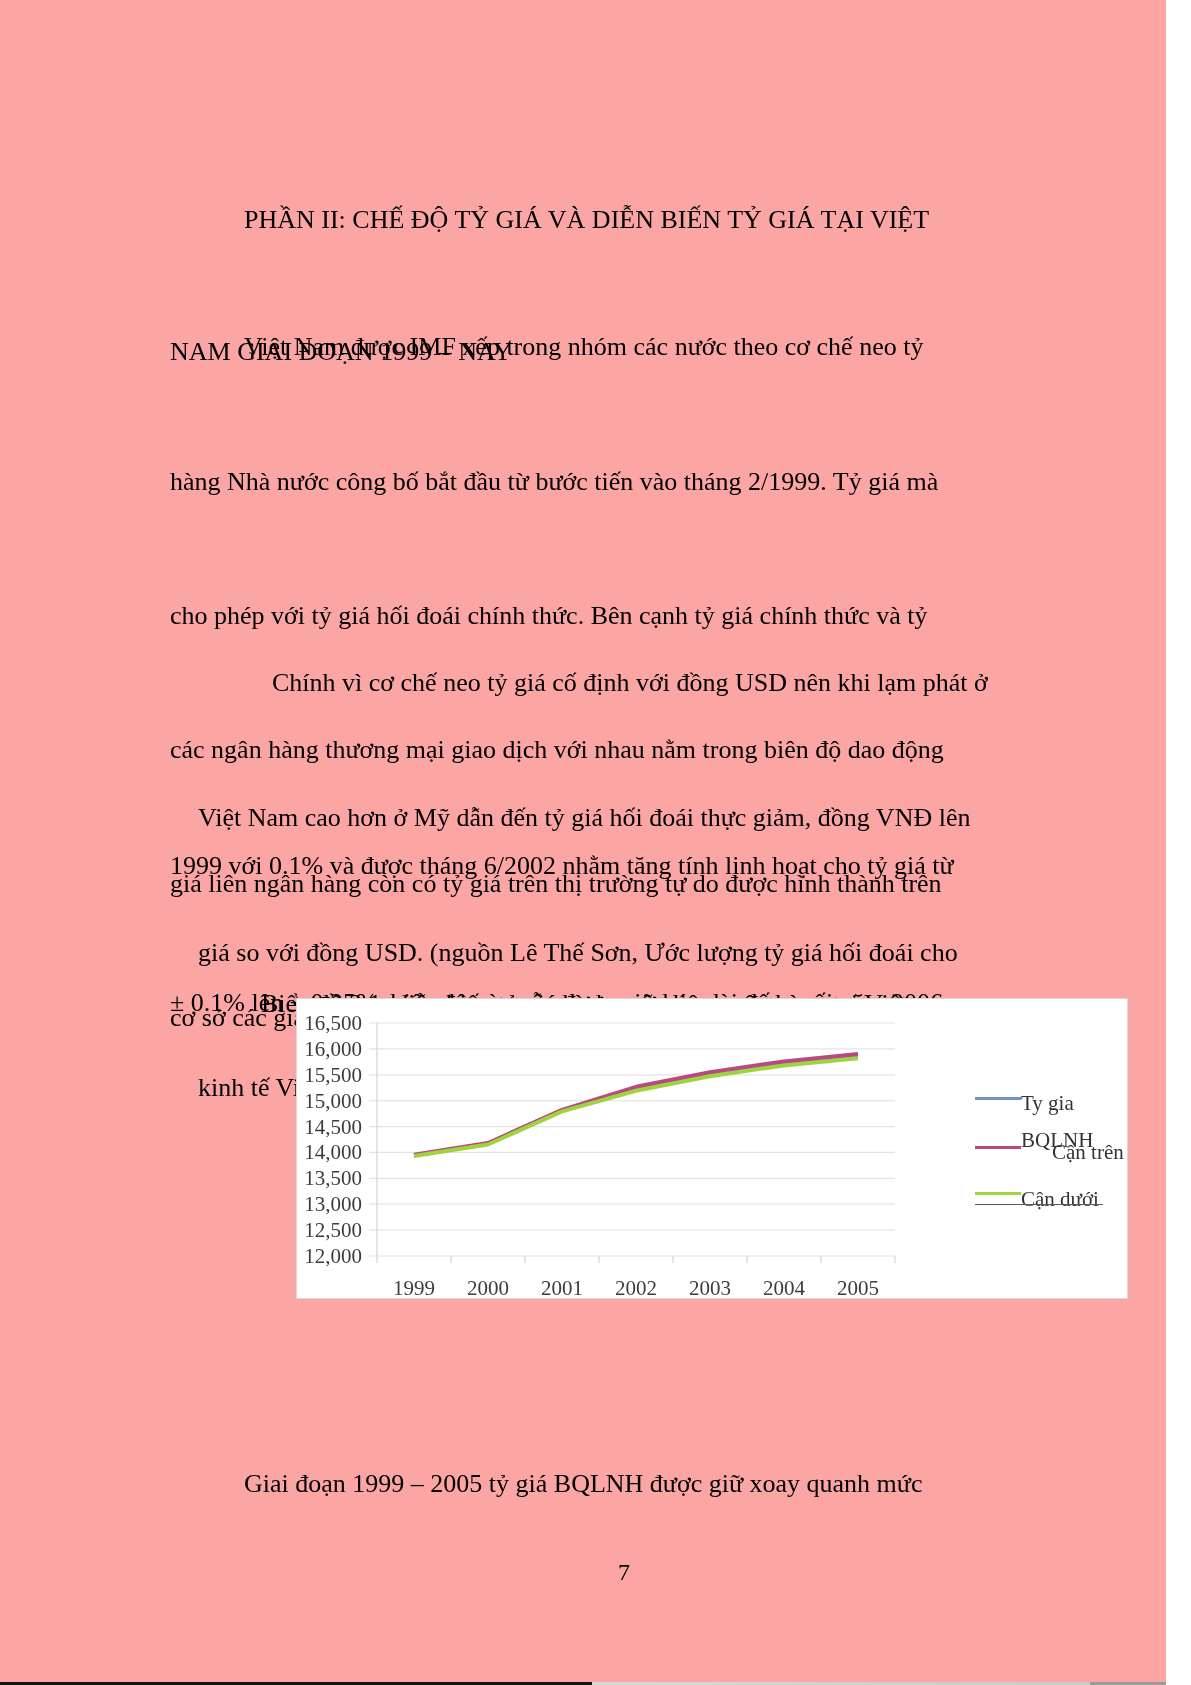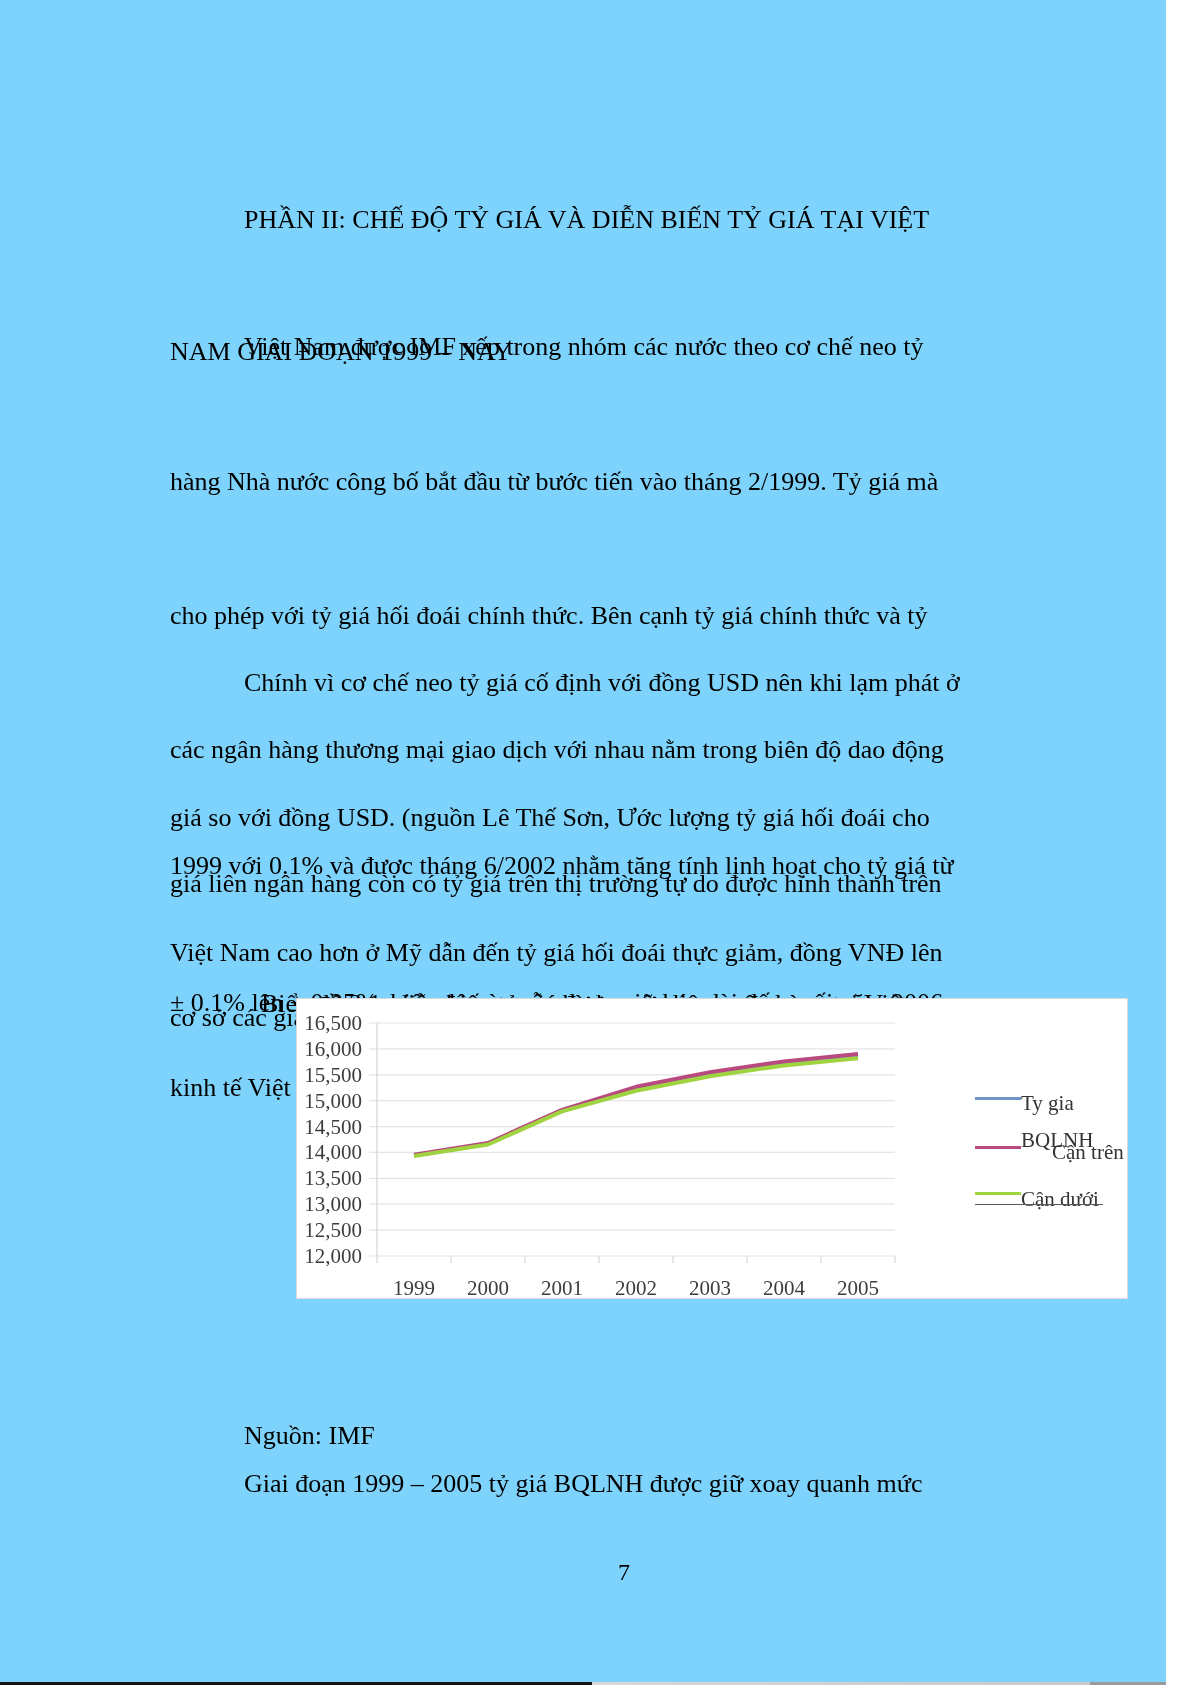--- a/index.html
+++ b/index.html
@@ -1,39 +1,39 @@
 <!DOCTYPE html>
 <html><head>
   <meta charset="utf-8">
   <style>
     html, body { margin: 0; padding: 0; background: #ffffff; }
     .page {
       position: relative;
       width: 1166px;
       height: 1685px;
-      background: #7dd3fc;
+      background: #fca5a5;
       overflow: hidden;
       font-family: "Liberation Serif", "DejaVu Serif", serif;
       color: #000000;
       text-decoration: underline;
     }
     .block {
       position: absolute;
       left: 170px;
       font-size: 26px;
       line-height: 45px;
       white-space: pre;
     }
     .block .line { display: block; }
     .indent { padding-left: 74px; }
 
     #title-block { top: 110px; line-height: 44px; }
     #heading-block { top: 202px; }
     #para1-block { top: 236px; line-height: 44.7px; }
-    #para2-block { top: 570px; line-height: 45px; }
+    #para2-block { top: 570px; line-height: 45px; margin-left: 28px; }
     #para3-block { top: 752px; line-height: 45.5px; }
     #caption-block { top: 891px; left: 0; line-height: 45px; }
     #caption-block .cap1 { padding-left: 261px; }
     #caption-block .cap2 { padding-left: 464px; }
     #source-block { top: 1323px; }
     #para4-block { top: 1373px; line-height: 44.7px; }
     #page-number {
       position: absolute;
       top: 1552px;
       left: 600px;
@@ -105,22 +105,22 @@
     <span class="line indent">Việt Nam được IMF xếp trong nhóm các nước theo cơ chế neo tỷ</span>
     <span class="line">hàng Nhà nước công bố bắt đầu từ bước tiến vào tháng 2/1999. Tỷ giá mà</span>
     <span class="line">cho phép với tỷ giá hối đoái chính thức. Bên cạnh tỷ giá chính thức và tỷ</span>
     <span class="line">các ngân hàng thương mại giao dịch với nhau nằm trong biên độ dao động</span>
     <span class="line">giá liên ngân hàng còn có tỷ giá trên thị trường tự do được hình thành trên</span>
     <span class="line">cơ sở các giao dịch ngoại tệ phi chính thức.</span>
   </div>
 
   <div id="para2-block" class="block">
     <span class="line indent">Chính vì cơ chế neo tỷ giá cố định với đồng USD nên khi lạm phát ở</span>
+    <span class="line">Việt Nam cao hơn ở Mỹ dẫn đến tỷ giá hối đoái thực giảm, đồng VNĐ lên</span>
     <span class="line">giá so với đồng USD. (nguồn Lê Thế Sơn, Ước lượng tỷ giá hối đoái cho</span>
-    <span class="line">Việt Nam cao hơn ở Mỹ dẫn đến tỷ giá hối đoái thực giảm, đồng VNĐ lên</span>
     <span class="line">kinh tế Việt Nam)</span>
   </div>
 
   <div id="para3-block" class="block">
     <span class="line">1999 với 0.1% và được tháng 6/2002 nhằm tăng tính linh hoạt cho tỷ giá từ</span>
     <span class="line">± 0.1% lên ± 0.25%, biên độ này vẫn được giữ kéo dài đến cuối năm 2006.</span>
   </div>
 
   <div id="caption-block" class="block">
     <span class="line cap1">Biểu đồ 2.1: diễn biến tỷ giá bình quân liên ngân hàng tại Việt</span>
@@ -211,23 +211,20 @@
 
     <div class="legend-swatch" style="left: 975px; top: 1146px; background: rgb(185, 74, 128);"></div>
     <div class="legend-label" style="left:1021px; top:1134px;margin-left:31px;">Cận trên</div>
 
     <div class="legend-swatch" style="left: 975px; top: 1192px; background: rgb(159, 211, 63);"></div>
     <div class="legend-label" style="left:1021px; top:1181px;">Cận dưới</div>
 
     <div class="legend-underline"></div>
   </div>
 
-  <div id="source-block" class="block">
-    <span class="line indent">Nguồn: IMF</span>
-  </div>
 
   <div id="para4-block" class="block">
     <span class="line indent">Giai đoạn 1999 – 2005 tỷ giá BQLNH được giữ xoay quanh mức</span>
     
     
   </div>
 
   <div id="page-number">7</div>
 
   <div class="scan-edge"></div>

